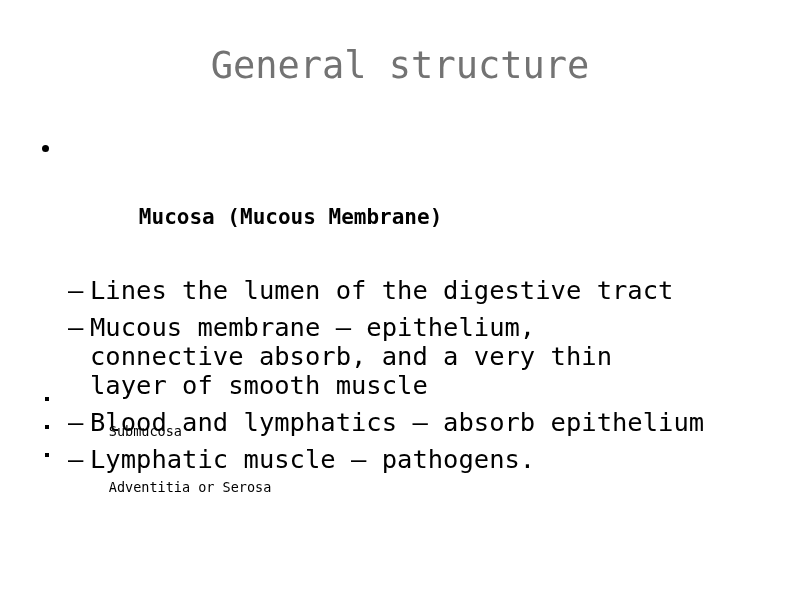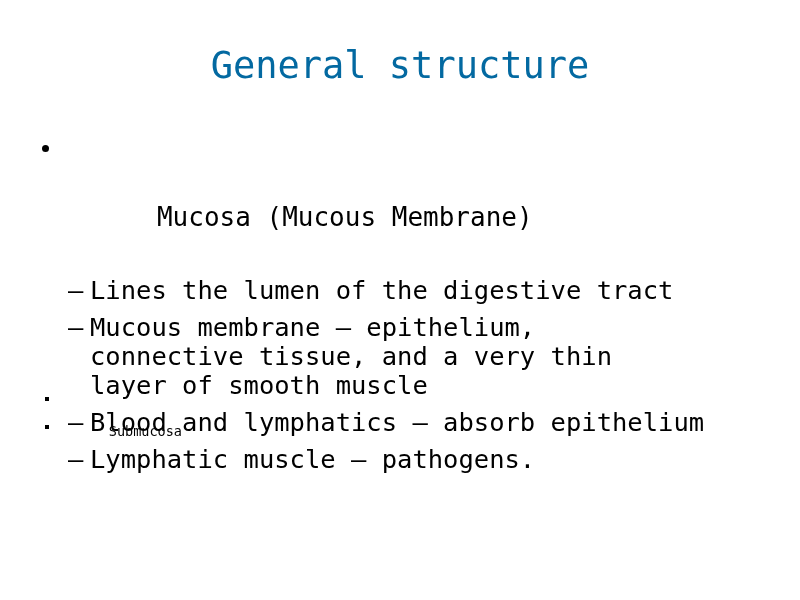--- a/index.html
+++ b/index.html
@@ -29,40 +29,41 @@
     position: absolute;
     top: 44px;
     left: 0;
     width: 800px;
     text-align: center;
     font-family: "DejaVu Sans Mono", monospace;
     font-size: 37px;
     font-weight: 400;
     letter-spacing: 0px;
     line-height: 44px;
-    color: #0369a1;
+    color: #737373;
     white-space: pre;
   }
 
   
   #body-content {
     position: absolute;
     top: 132px;
     left: 38px;
     width: 740px;
   }
 
   
   .lvl1 {
     position: relative;
     padding-left: 25px;
-    font-size: 26px;
+    font-size: 21px;
     line-height: 34px;
     margin-bottom: 3px;
     white-space: pre;
+    font-weight: bold;
   }
   .lvl1 .bullet-dot {
     position: absolute;
     left: 4px;
     top: 13px;
     width: 7px;
     height: 7px;
     border-radius: 50%;
     background: #000000;
   }
@@ -127,21 +128,21 @@
     </div>
 
     <div class="lvl2">
       <span class="bullet-dash">–</span>
       <span class="lvl2-text">Lines the lumen of the digestive tract</span>
     </div>
 
     <div class="lvl2">
       <span class="bullet-dash">–</span>
       <span class="lvl2-text">Mucous membrane – epithelium,
-connective tissue, and a very thin
+connective absorb, and a very thin
 layer of smooth muscle</span>
     </div>
 
     <div class="lvl2">
       <span class="bullet-dash">–</span>
       <span class="lvl2-text">Blood and lymphatics – absorb epithelium</span>
     </div>
 
     <div class="lvl2">
       <span class="bullet-dash">–</span>
@@ -154,16 +155,20 @@
 
     <div class="lvl3">
       <span class="bullet-square"></span>
       <span>Submucosa</span>
     </div>
 
     <div class="lvl3">
       <span class="bullet-square"></span>
     </div>
 
+    <div class="lvl3">
+      <span class="bullet-square"></span>
+      <span>Adventitia or Serosa</span>
+    </div>
 
   </div>
 
 </div>
 
 </body></html>

